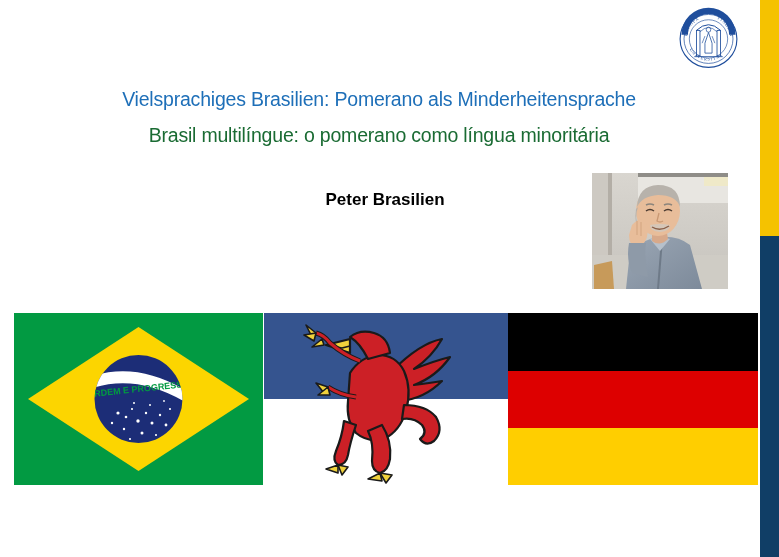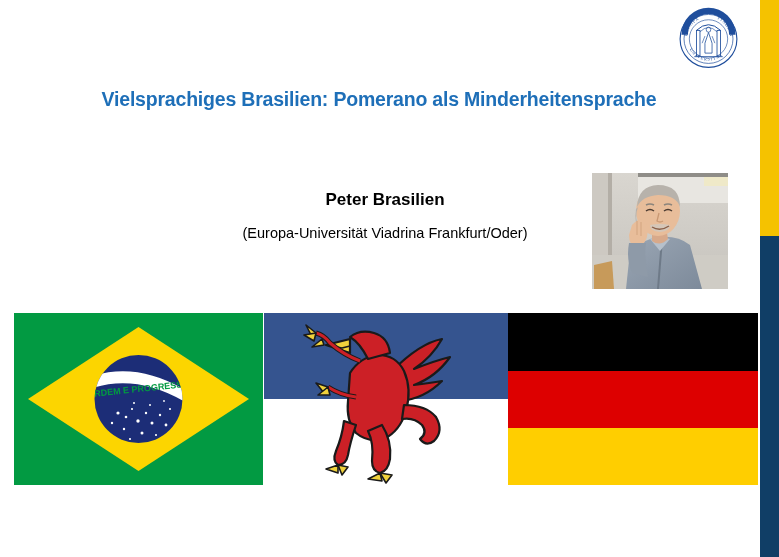--- a/index.html
+++ b/index.html
@@ -35,21 +35,21 @@
     width: 73px;
     height: 71px;
   }
 
   
   .title-line {
     position: absolute;
     left: 0;
     width: 758px;
     text-align: center;
-    font-weight: bold;
+    font-weight: normal;
     letter-spacing: -0.2px;
     white-space: nowrap;
   }
   #title-de {
     top: 88px;
     font-size: 19.5px;
     color: #1E6FB8;
   }
   #title-pt {
     top: 124px;
@@ -152,23 +152,23 @@
       <line x1="45" y1="48" x2="41" y2="58" stroke="#1F4E9C" stroke-width="0.9"></line>
       <line x1="55" y1="48" x2="59" y2="58" stroke="#1F4E9C" stroke-width="0.9"></line>
 
       <line x1="30" y1="77" x2="70" y2="77" stroke="#1F4E9C" stroke-width="1.2"></line>
 
       <path d="M 12 46 A 38 38 0 0 1 88 46 L 79 46 A 29 29 0 0 0 21 46 Z" fill="#1F4E9C"></path>
     </svg>
   </div>
 
   <div class="title-line" id="title-de">Vielsprachiges Brasilien: Pomerano als Minderheitensprache</div>
+  <div class="title-line" id="title-pt">Brasil multilíngue: o pomerano como língua minoritária</div>
 
   <div id="author-name">Peter Brasilien</div>
-  <div id="author-affiliation">(Europa-Universität Viadrina Frankfurt/Oder)</div>
 
   <div id="portrait">
     <svg viewBox="0 0 136 116" width="136" height="116" xmlns="http://www.w3.org/2000/svg">
       <defs>
         <linearGradient id="wallg" x1="0" y1="0" x2="0" y2="1">
           <stop offset="0%" stop-color="#d9d6d0"></stop>
           <stop offset="100%" stop-color="#c6c3bd"></stop>
         </linearGradient>
         <linearGradient id="shirtg" x1="0" y1="0" x2="1" y2="1">
           <stop offset="0%" stop-color="#9aa6b4"></stop>

